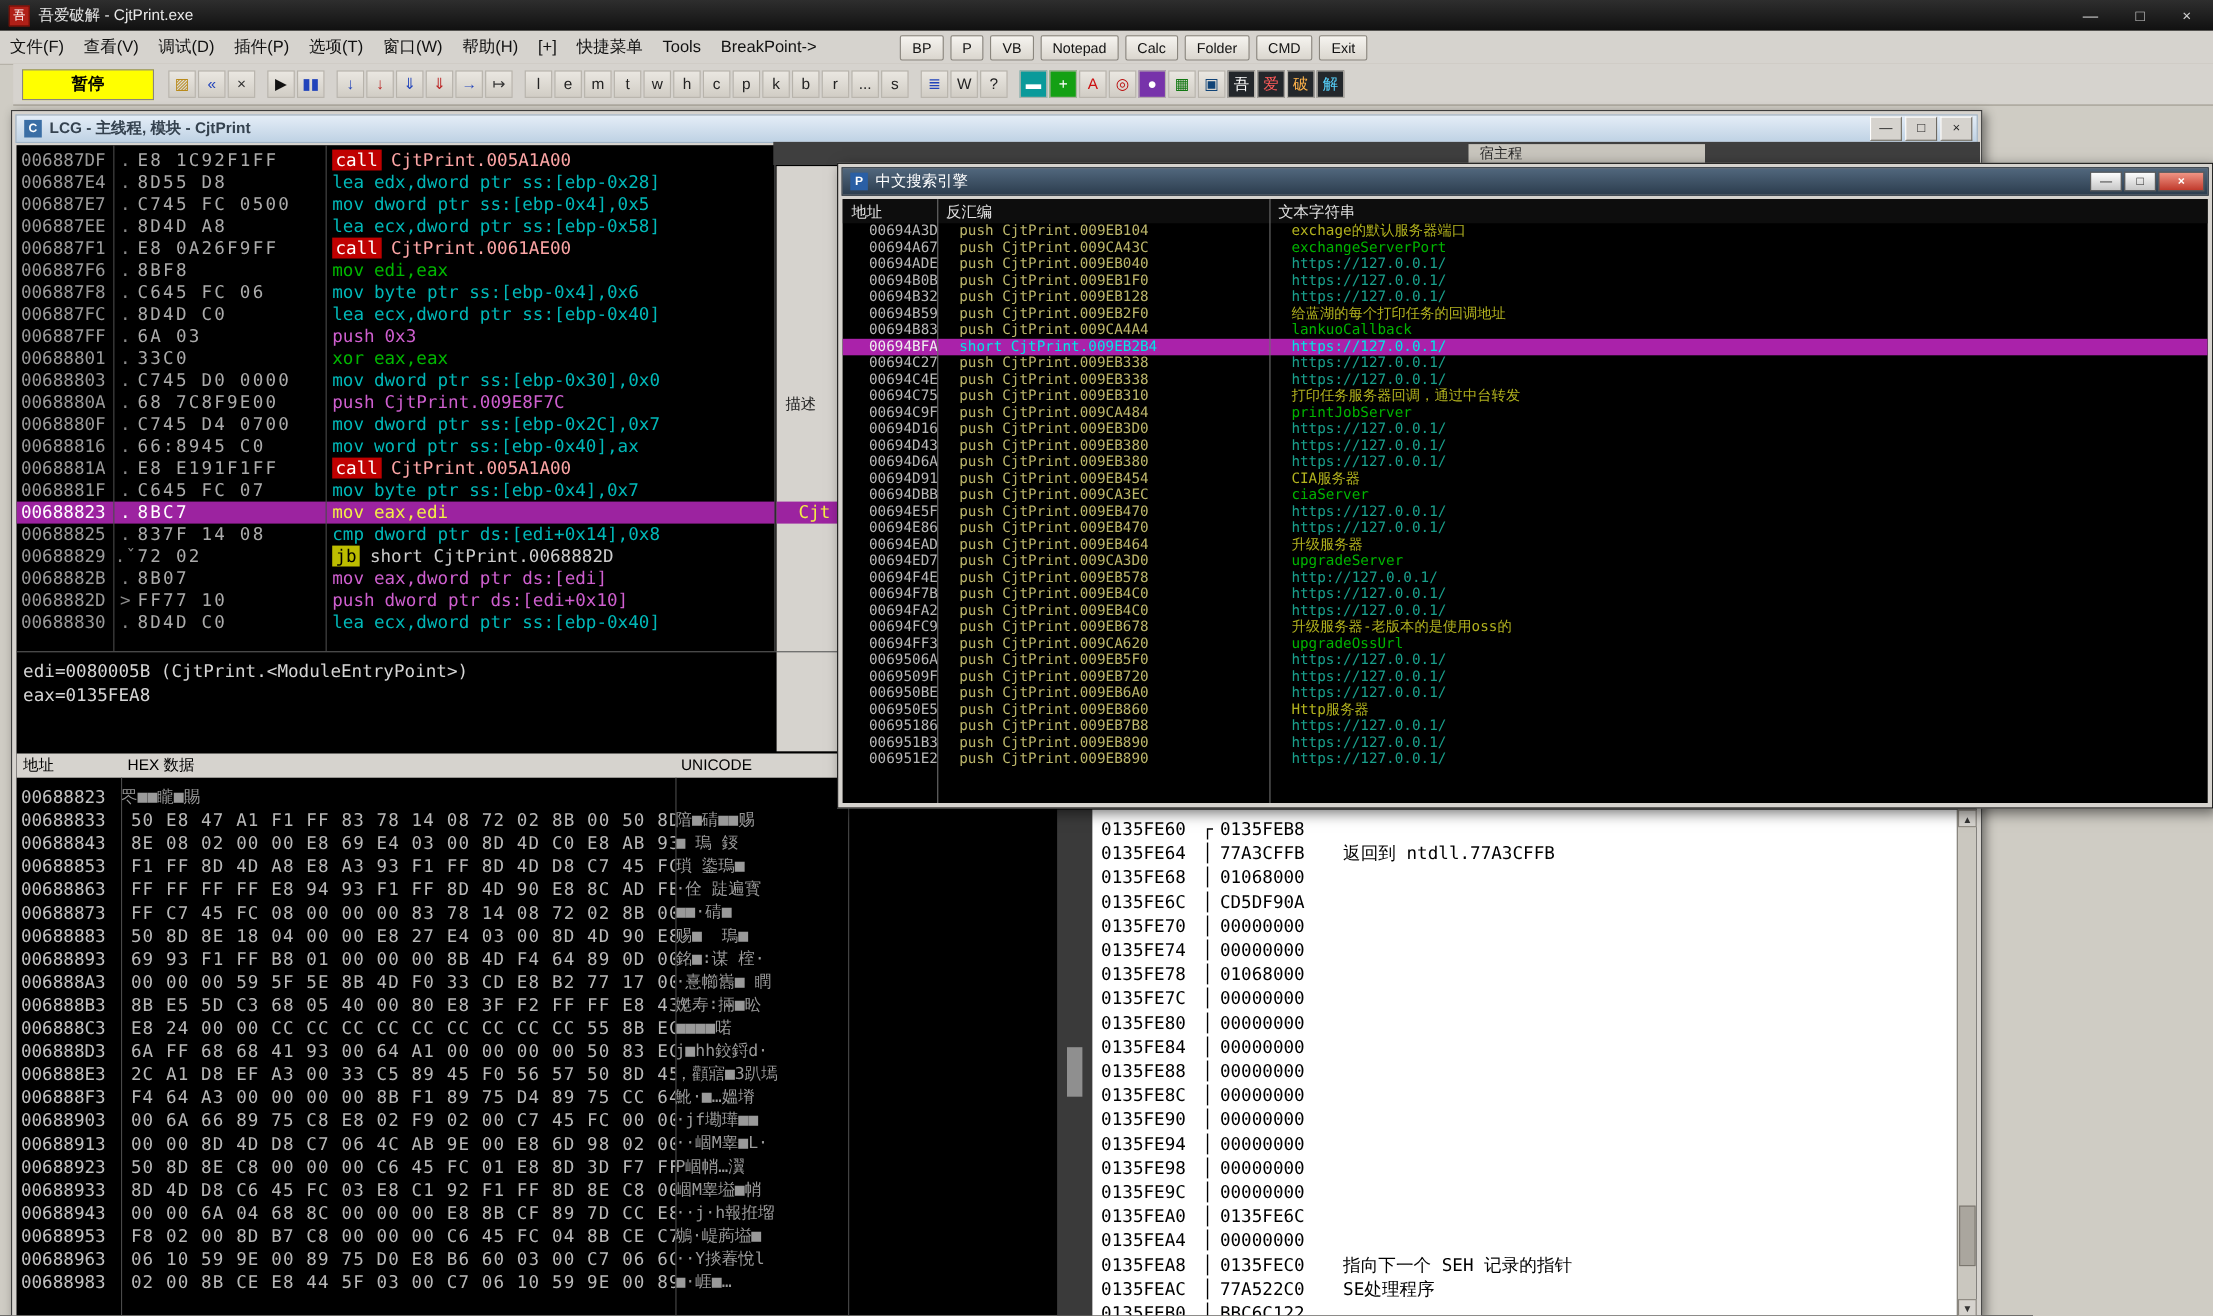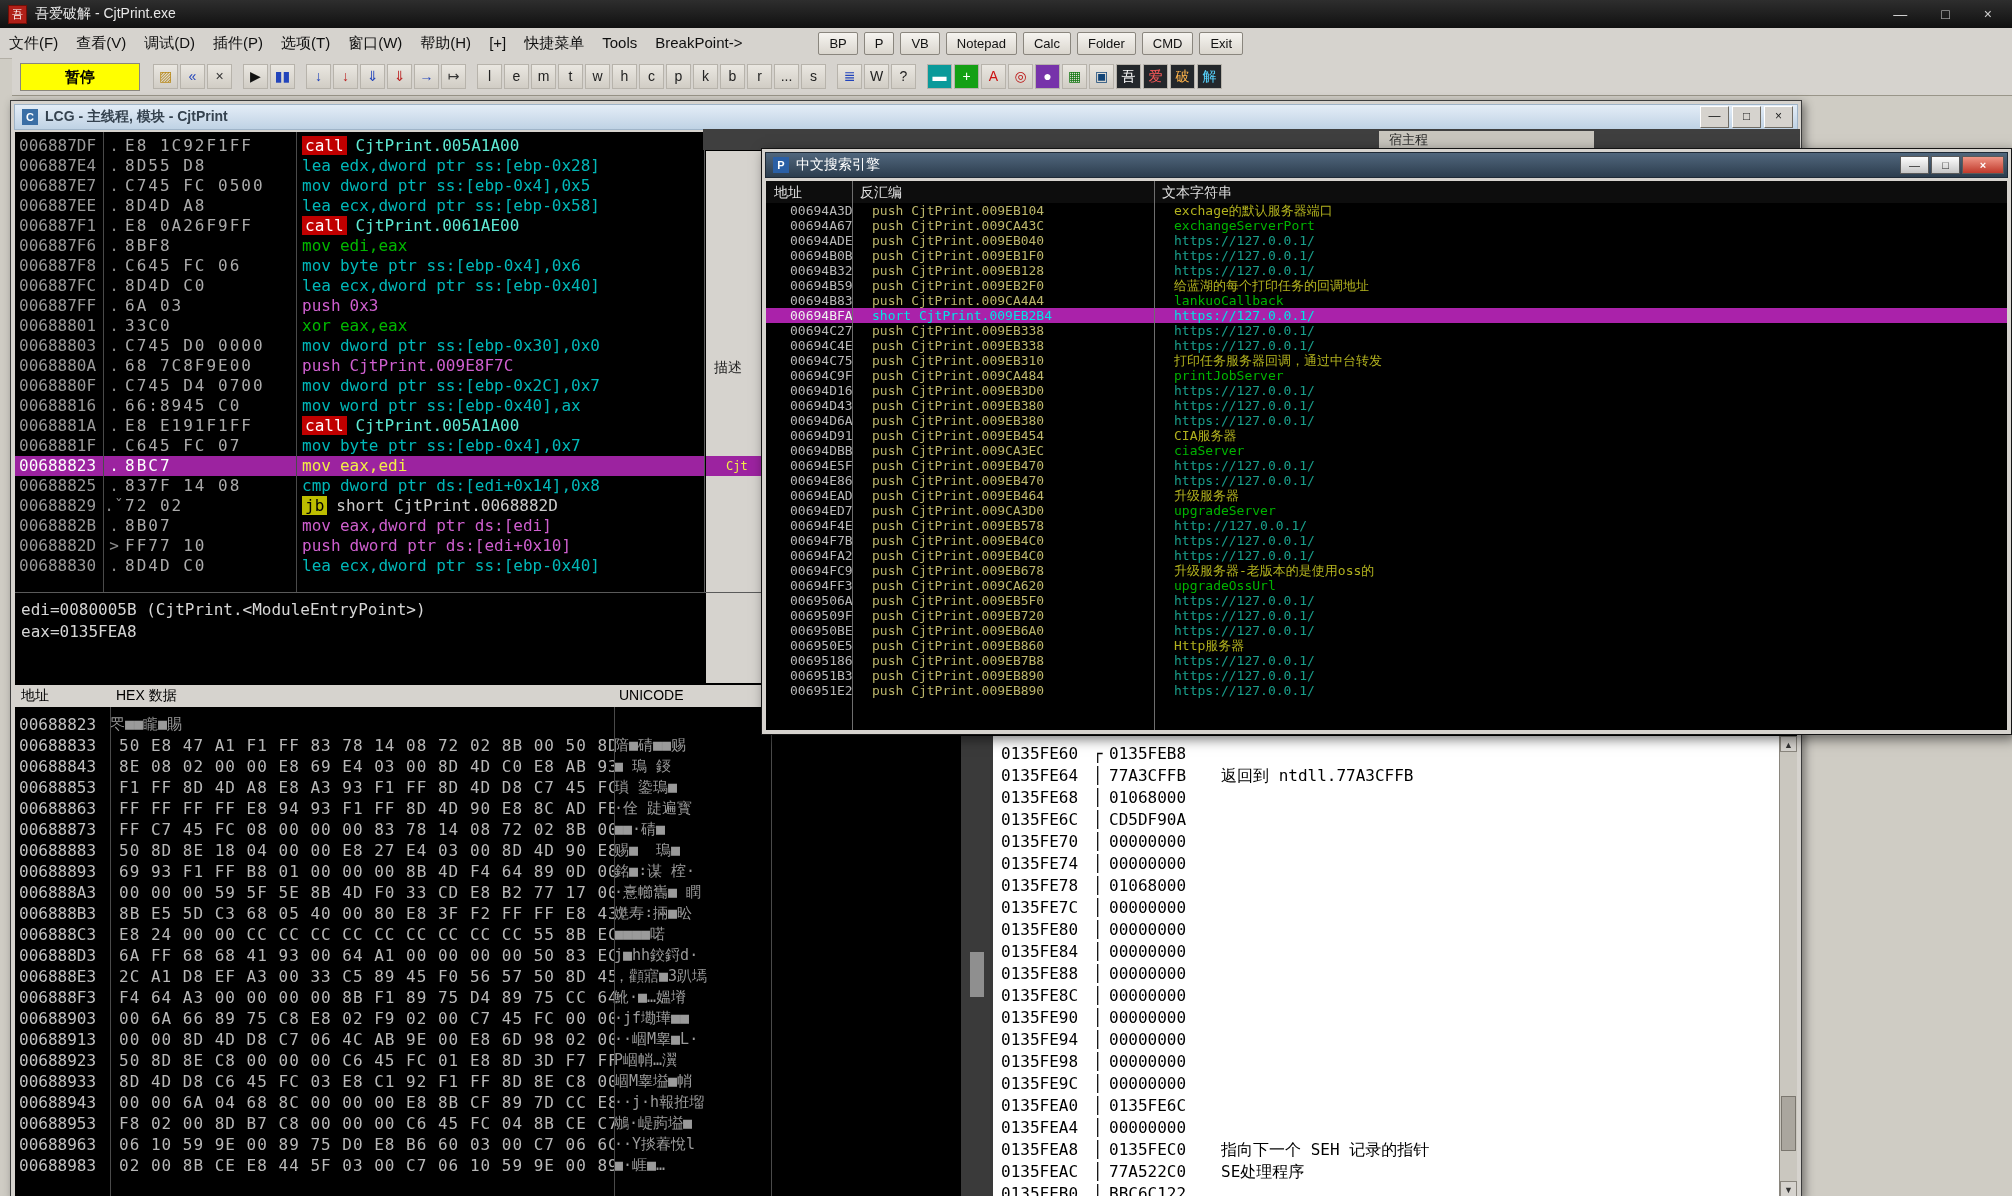--- a/index.html
+++ b/index.html
@@ -53,32 +53,32 @@
   #disasm{position:absolute;left:0;top:0;width:690px;height:460px;border-right:1px solid #5a5a5a;
     padding-top:4px;box-sizing:border-box;font-size:16px;}
   .drow{display:flex;height:20px;line-height:20px;white-space:pre;}
   .da{width:88px;padding-left:4px;color:#9a9a9a;flex:none;box-sizing:border-box;}
   .dm{width:193px;flex:none;display:flex;box-sizing:border-box;}
   .dp{width:22px;color:#8a8a8a;text-align:center;flex:none;}
   .db{color:#ababab;letter-spacing:2px;}
   .di{padding-left:6px;flex:1;}
   .mn{margin-right:9px;}
   .t-cyan{color:#00b8b8}.t-green{color:#00b800}.t-mag{color:#cf5fcf}
-  .t-yel{color:#5eead4}.t-white{color:#cccccc}.t-cur{color:#f2ef45}
+  .t-yel{color:#fca5a5}.t-white{color:#cccccc}.t-cur{color:#f2ef45}
   .mn-call{background:#c00000;color:#ffffff;padding:0 3px;}
   .mn-jb{background:#bdbd00;color:#000;padding:0 3px;}
   .drow.current{background:#9c23a0;}
   .drow.current .da,.drow.current .db,.drow.current .dp{color:#ffffff;}
   .vline{position:absolute;top:0;bottom:0;width:0;border-left:1px solid #4a4a4a;pointer-events:none;}
 
   
   #sliver{position:absolute;left:691px;top:19px;width:56px;height:532px;background:#d6d3ce;}
   #sliver-label{position:absolute;left:8px;top:208px;font-size:14px;color:#222;}
   #cjt-chip{position:absolute;left:0;top:305px;width:100%;height:20px;background:#9c23a0;
-    color:#f2ef45;font-size:12px;line-height:20px;padding-left:20px;box-sizing:border-box;}
+    color:#f2ef45;font-size:16px;line-height:20px;padding-left:20px;box-sizing:border-box;}
 
   
   #infopane{position:absolute;left:0;top:460px;width:747px;height:93px;border-top:1px solid #5a5a5a;
     color:#d6d6d6;font-size:16px;padding:6px;box-sizing:border-box;}
   #infopane div{height:22px;line-height:22px;white-space:pre;}
 
   
   #hexpane{position:absolute;left:0;top:553px;width:946px;height:512px;}
   #hex-header{height:22px;background:#d6d3ce;color:#000;font-size:14px;position:relative;
     font-family:"Liberation Sans",sans-serif;}
@@ -107,21 +107,21 @@
   #stackpane{position:absolute;left:978px;top:604px;width:786px;height:461px;background:#ffffff;
     color:#000;font-size:16px;overflow:hidden;padding-top:7px;box-sizing:border-box;}
   .krow{display:flex;height:22px;line-height:22px;white-space:pre;}
   .ka{width:100px;padding-left:8px;flex:none;box-sizing:border-box;}
   .kb{width:16px;flex:none;}
   .kv{width:112px;flex:none;}
   .kc{flex:1;}
 
   
   #band{position:absolute;left:703px;top:129px;width:1097px;height:21px;background:#3f3f3f;z-index:3;}
-  #bg-fragment{position:absolute;left:676px;top:2px;width:215px;height:17px;background:#c8c5bd;
+  #bg-fragment{position:absolute;left:632px;top:2px;width:215px;height:17px;background:#c8c5bd;
     color:#2a2a2a;font-size:13px;line-height:17px;padding-left:10px;box-sizing:border-box;}
 
   
   #search-window{position:absolute;left:761px;top:148px;width:1251px;height:587px;background:#d6d3ce;
     border:1px solid #141414;box-shadow:4px 4px 12px rgba(0,0,0,.55);box-sizing:border-box;z-index:10;}
   #sw-titlebar{position:absolute;left:3px;top:3px;right:3px;height:26px;
     background:linear-gradient(#51677d,#2c3d4e);display:flex;align-items:center;color:#fff;
     font-size:14px;border:1px solid #1f2a36;box-sizing:border-box;}
   #sw-icon{width:16px;height:16px;background:#2a5fa5;color:#fff;font-size:11px;font-weight:bold;
     text-align:center;line-height:16px;margin:0 7px;flex:none;}

